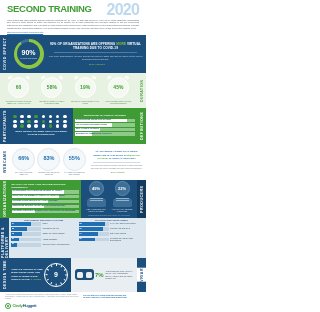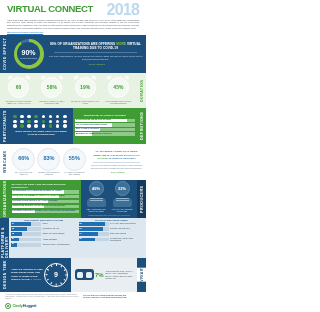--- a/index.html
+++ b/index.html
@@ -201,23 +201,23 @@
   .logo-name .b { color: #1d4f7c; }
 </style>
 </head>
 <body>
 
 <div class="page">
 
   <div class="header">
     <div class="title-row">
       <div class="title-stack">
-        <div class="t2">VIRTUAL CONNECT</div>
-      </div>
-      <div class="year">2018</div>
+        <div class="t2">SECOND TRAINING</div>
+      </div>
+      <div class="year">2020</div>
     </div>
     <div class="intro">Virtual training has rather facilitated cohesive business essentials over 20 years. Yet 2020 has ushered in a new era for virtual classrooms. Organizations have moved to online training en masse and embraced it in an effective way at least. Participants have increased capability to use web conferencing platforms and new capabilities. This year's State of Virtual Training report includes survey data collected from over 200 global training professionals, providing insights into their virtual training initiatives. Here is how numbers compare to prior years. Read more about the survey details, and see the complete report.</div>
     <a class="intro-link">https://www.cindyhuggett.com/2020vtreport</a>
   </div>
 
   <div class="band covid">
     <div class="vtab blue">COVID EFFECT</div>
     <div class="covid-body">
       <div class="donut-wrap">
         <div class="donut">

